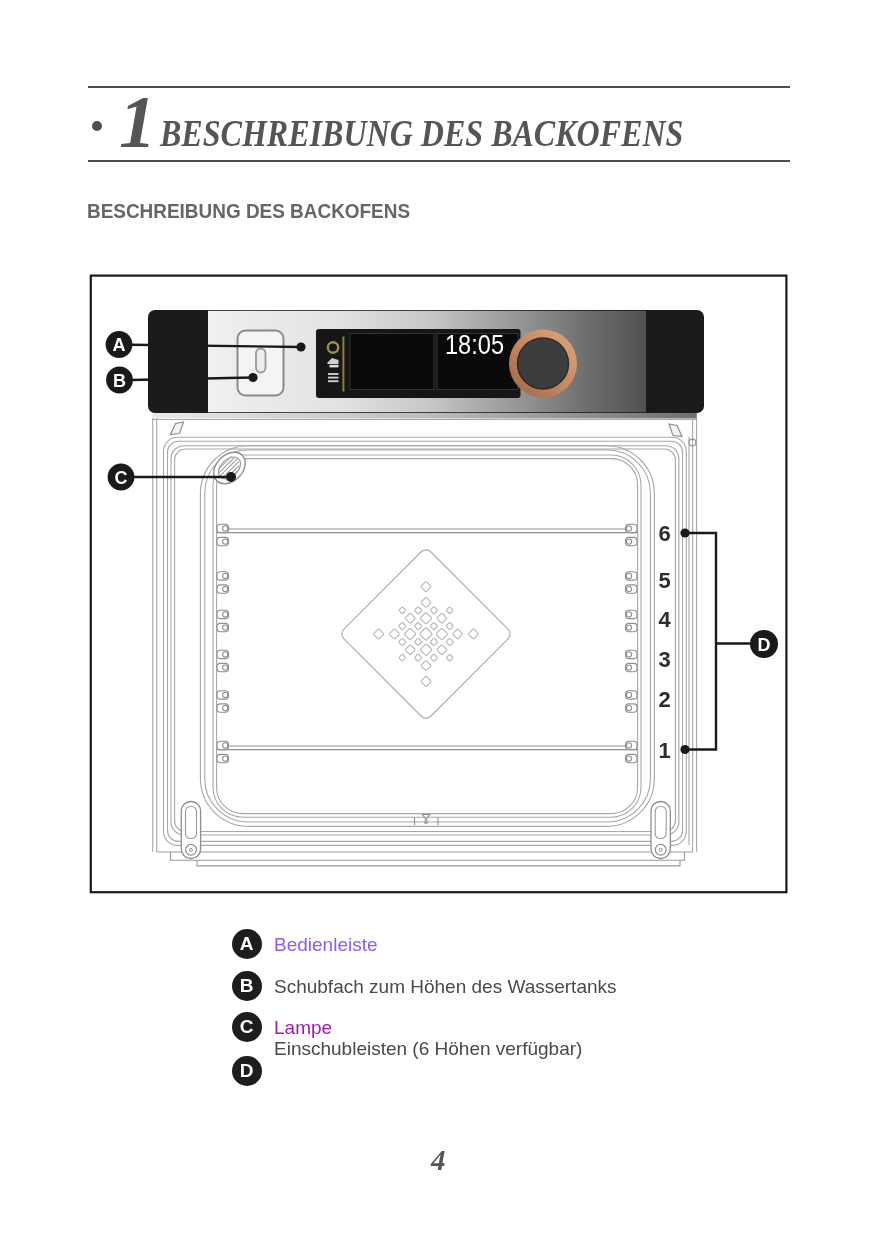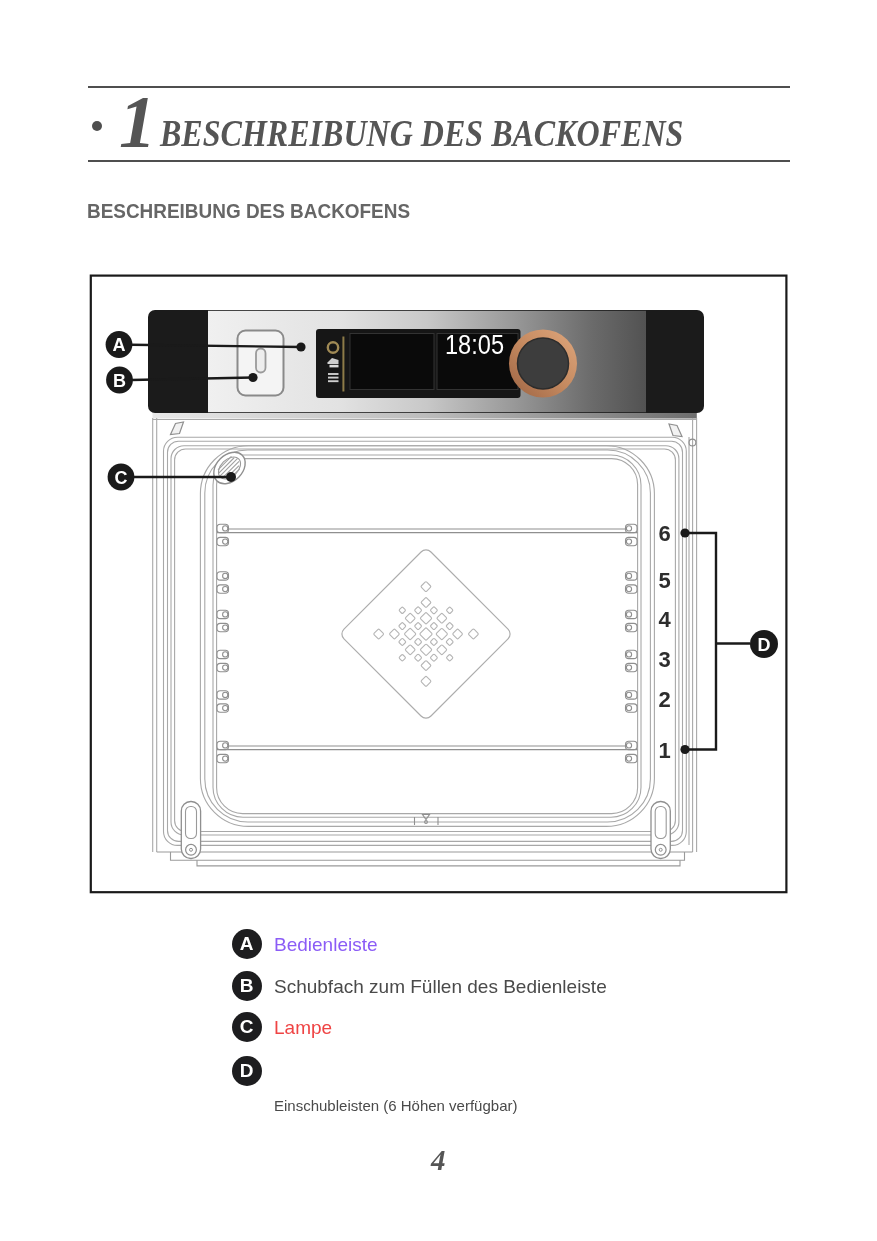--- a/index.html
+++ b/index.html
@@ -293,21 +293,21 @@
   <g filter="url(#noop)">
     <circle cx="764" cy="644" r="14" fill="#1a1a1a"></circle>
     <text x="764" y="650.5" font-size="18" font-weight="bold" fill="#ffffff" text-anchor="middle" font-family="Liberation Sans, sans-serif">D</text>
   </g>
 </svg>
 
 <div class="abs" style="left:231.5px;top:929.3px;width:30px;height:30px;border-radius:50%;background:#1d1d1f;color:#fff;font-weight:bold;font-size:19px;text-align:center;line-height:30px">A</div>
 <div class="abs" style="left:274px;top:934.3px;font-size:19px;color:#8b5cf6">Bedienleiste</div>
 
 <div class="abs" style="left:231.5px;top:970.6px;width:30px;height:30px;border-radius:50%;background:#1d1d1f;color:#fff;font-weight:bold;font-size:19px;text-align:center;line-height:30px">B</div>
-<div class="abs" style="left:274px;top:975.6px;font-size:19px;color:#4a4a4a">Schubfach zum Füllen des Bedienleiste</div>
+<div class="abs" style="left:274px;top:975.6px;font-size:19px;color:#4a4a4a">Schubfach zum Höhen des Wassertanks</div>
 
 <div class="abs" style="left:231.5px;top:1011.9px;width:30px;height:30px;border-radius:50%;background:#1d1d1f;color:#fff;font-weight:bold;font-size:19px;text-align:center;line-height:30px">C</div>
-<div class="abs" style="left:274px;top:1016.9px;font-size:19px;color:#ef4444">Lampe</div>
+<div class="abs" style="left:274px;top:1016.9px;font-size:19px;color:#a21caf">Lampe</div>
 
 <div class="abs" style="left:231.5px;top:1056.3px;width:30px;height:30px;border-radius:50%;background:#1d1d1f;color:#fff;font-weight:bold;font-size:19px;text-align:center;line-height:30px">D</div>
-<div class="abs" style="left:274px;top:1097px;font-size:15px;color:#4a4a4a">Einschubleisten (6 Höhen verfügbar)</div>
+<div class="abs" style="left:274px;top:1038px;font-size:19px;color:#4a4a4a">Einschubleisten (6 Höhen verfügbar)</div>
 
 <div class="abs" style="left:431px;top:1144px;font-family:'Liberation Serif',serif;font-style:italic;font-weight:bold;font-size:29px;line-height:normal;color:#555">4</div>
 
 </body></html>

